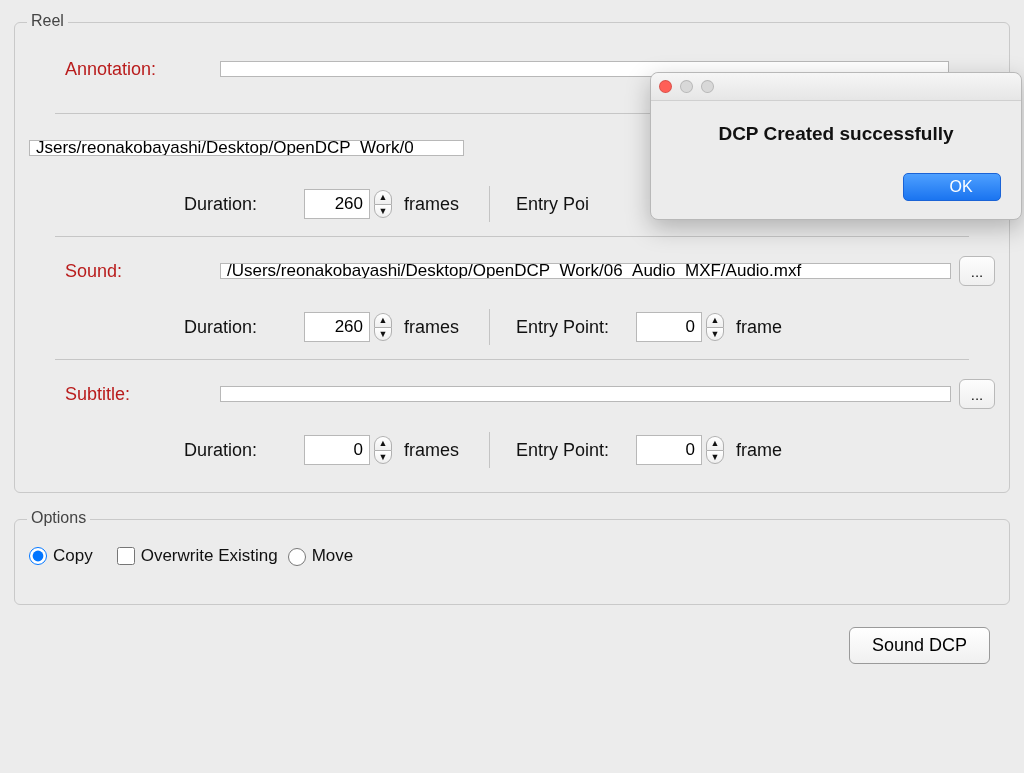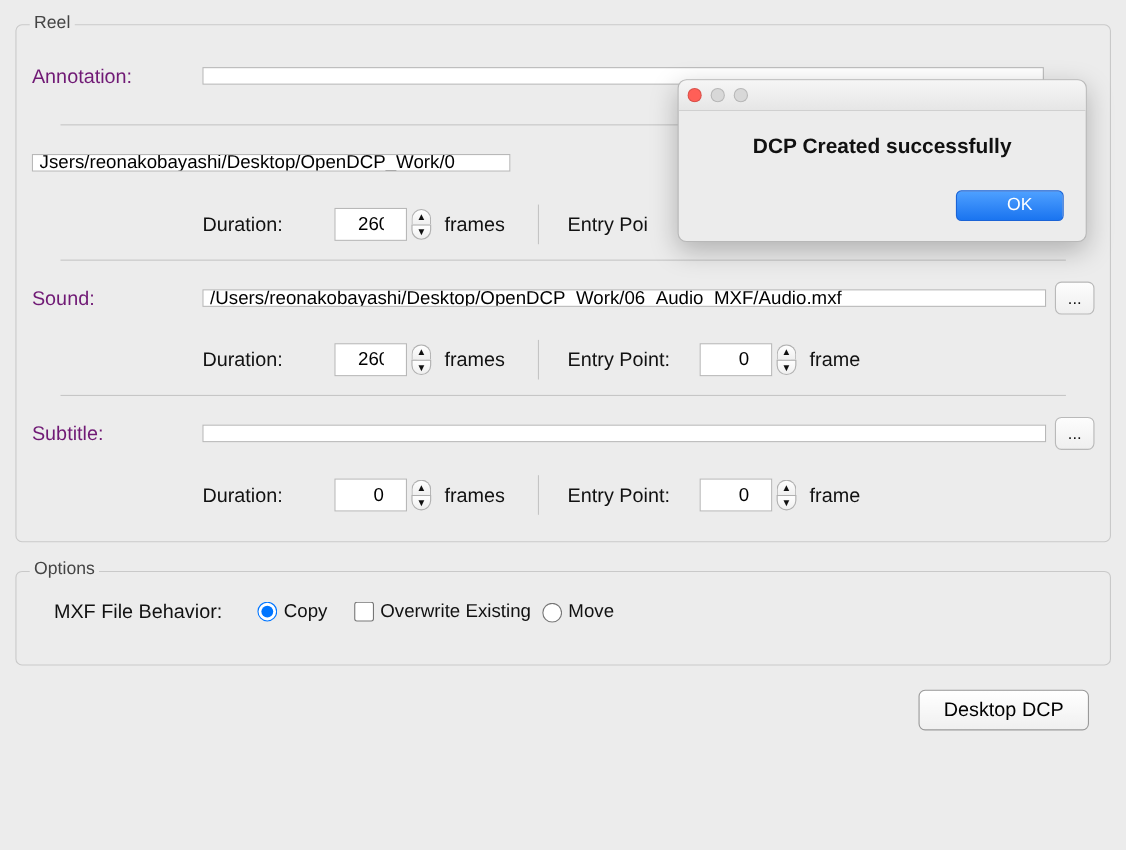--- a/index.html
+++ b/index.html
@@ -35,21 +35,22 @@
   }
 
   .row {
     display: flex;
     align-items: center;
     min-height: 40px;
   }
   .label-col {
     width: 155px;
     font-size: 18px;
-    color: #701a75;
+    color: #b91c1c;
+    margin-left: 36px;
   }
   .field-col {
     flex: 1;
     display: flex;
     align-items: center;
     gap: 8px;
   }
 
   input[type="text"].path {
     flex: 1;
@@ -89,21 +90,21 @@
     flex: 0 0 auto;
   }
   .spinner {
     display: flex;
     align-items: center;
   }
   .spinner input {
     width: 66px;
     height: 30px;
     text-align: right;
-    padding: 2px 20px;
+    padding: 2px 6px;
     font-size: 17px;
     border: 1px solid #b8b8b8;
     background: #fff;
   }
   .spinner .steppers {
     display: flex;
     flex-direction: column;
     margin-left: 4px;
   }
   .stepper-btn {
@@ -162,21 +163,21 @@
     border: 1px solid #9a9a9a;
     border-radius: 6px;
     background: linear-gradient(#ffffff, #f0f0f0);
     cursor: pointer;
   }
 
   
   .dialog {
     position: absolute;
     top: 72px;
-    left: 616px;
+    left: 650px;
     width: 372px;
     background: #ececec;
     border: 1px solid #b8b8b8;
     border-radius: 8px;
     box-shadow: 0 8px 24px rgba(0,0,0,0.25);
     z-index: 100;
   }
   .dlg-titlebar {
     height: 28px;
     display: flex;
@@ -320,42 +321,41 @@
         </div>
       </div>
       <span class="unit">frame</span>
     </div>
   </div>
 </div>
 
 <div class="group" style="margin-top:26px;">
   <div class="group-title">Options</div>
   <div class="row" style="align-items:flex-start; margin-top:6px; margin-bottom:8px;">
-    <div style="width:205px;font-size:18px; padding-left:20px;">MXF File Behavior:</div>
     <div class="options-col">
       <div class="options-row1">
         <label style="display:flex;align-items:center;">
           <input type="radio" name="mxf" class="radio-input" checked="" style="">
           <span>Copy</span>
         </label>
         <label style="display:flex;align-items:center;">
           <input type="checkbox" class="check-input" style="">
           <span>Overwrite Existing</span>
         </label>
       </div>
       <label style="display:flex;align-items:flex-end;">
         <input type="radio" name="mxf" class="radio-input" style="">
         <span>Move</span>
       </label>
     </div>
   </div>
 </div>
 
 <div class="create-row">
-  <button class="create-btn">Desktop DCP</button>
+  <button class="create-btn">Sound DCP</button>
 </div>
 
 <div class="dialog">
   <div class="dlg-titlebar">
     <div class="traffic tclose"></div>
     <div class="traffic tmin"></div>
     <div class="traffic tmax"></div>
   </div>
   <div class="dlg-body">
     <div class="dlg-msg">DCP Created successfully</div>

